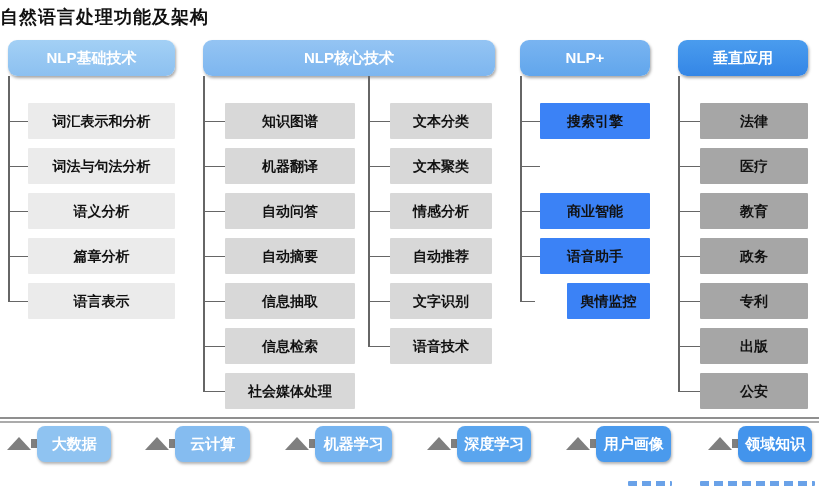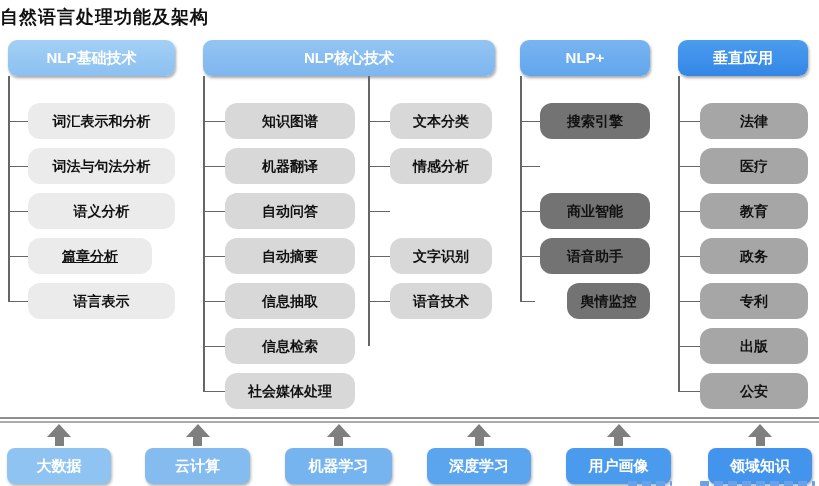--- a/index.html
+++ b/index.html
@@ -15,32 +15,32 @@
               box-shadow:1px 2px 3px rgba(0,0,0,0.35);}
   .hdr-basic   {background:linear-gradient(180deg,#a3d0f5,#8cc0f0);}
   .hdr-core    {background:linear-gradient(180deg,#94c4f3,#7db6ef);}
   .hdr-plus    {background:linear-gradient(180deg,#79b4f1,#61a6ec);}
   .hdr-vertical{background:linear-gradient(180deg,#4a9cee,#3486e6);}
 
   .stack{position:absolute;top:63px;}
   .row{display:flex;align-items:center;height:36px;margin-bottom:9px;}
   .tick{height:0;border-top:1.5px solid #666;}
   .node{height:36px;line-height:36px;text-align:center;font-size:14px;
-        font-weight:600;color:#111;border-radius:12px;}
+        font-weight:600;color:#111;border-radius:1px;}
   .bg-basic   {background:#ebebeb;}
   .bg-core    {background:#d8d8d8;}
-  .bg-plus    {background:#737373;}
+  .bg-plus    {background:#3b82f6;}
   .bg-vertical{background:#a6a6a6;}
 
   .vline{position:absolute;width:1.5px;background:#666;top:36px;}
 
   .baseline1{position:absolute;left:0;top:417px;width:819px;height:2px;background:#8f8f8f;}
   .baseline2{position:absolute;left:0;top:421px;width:819px;height:1.5px;background:#ababab;}
 
-  .tech{position:absolute;top:424px;display:flex;flex-direction:column;align-items:center;}
+  .tech{position:absolute;top:424px;display:flex;flex-direction:row;align-items:center;}
   .arrow-head{width:0;height:0;border-left:12px solid transparent;
               border-right:12px solid transparent;border-bottom:13px solid #7f7f7f;}
   .arrow-stem{width:9px;height:9px;background:#7f7f7f;}
   .tech-box{margin-top:2px;height:36px;line-height:36px;text-align:center;
             color:#ffffff;font-size:15px;font-weight:700;border-radius:8px;
             box-shadow:1px 2px 3px rgba(0,0,0,0.3);}
   .f0{background:#8fc3f1;} .f1{background:#85bcf0;} .f2{background:#76b4f0;}
   .f3{background:#5aa5ee;} .f4{background:#4a9aed;} .f5{background:#4394ec;}
 
   .watermark{position:absolute;top:481px;height:5px;overflow:hidden;border-radius:1px;}
@@ -65,21 +65,21 @@
       <div class="row">
           <span class="tick" style="width:20px;"></span>
           <div class="node bg-basic" style="width:147px;">词法与句法分析</div>
         </div>
       <div class="row">
           <span class="tick" style="width:20px;"></span>
           <div class="node bg-basic" style="width:147px;">语义分析</div>
         </div>
       <div class="row">
           <span class="tick" style="width:20px;"></span>
-          <div class="node bg-basic" style="width:124px;text-decoration:underline;">篇章分析</div>
+          <div class="node bg-basic" style="width:147px;">篇章分析</div>
         </div>
       <div class="row">
           <span class="tick" style="width:20px;"></span>
           <div class="node bg-basic" style="width:147px;">语言表示</div>
         </div>
     </div>
   </div>
 
   <div class="column" style="left:203px;width:292px;">
     <div class="col-header hdr-core">NLP核心技术</div>
@@ -115,24 +115,29 @@
         </div>
     </div>
     <div class="vline" style="left:165px;height:270px;"></div>
     <div class="stack" style="left:165px;width:124px;">
       <div class="row">
           <span class="tick" style="width:22px;"></span>
           <div class="node bg-core" style="width:102px;">文本分类</div>
         </div>
       <div class="row">
           <span class="tick" style="width:22px;"></span>
+          <div class="node bg-core" style="width:102px;">文本聚类</div>
+        </div>
+      <div class="row">
+          <span class="tick" style="width:22px;"></span>
           <div class="node bg-core" style="width:102px;">情感分析</div>
         </div>
       <div class="row">
           <span class="tick" style="width:22px;"></span>
+          <div class="node bg-core" style="width:102px;">自动推荐</div>
         </div>
       <div class="row">
           <span class="tick" style="width:22px;"></span>
           <div class="node bg-core" style="width:102px;">文字识别</div>
         </div>
       <div class="row">
           <span class="tick" style="width:22px;"></span>
           <div class="node bg-core" style="width:102px;">语音技术</div>
         </div>
     </div>

